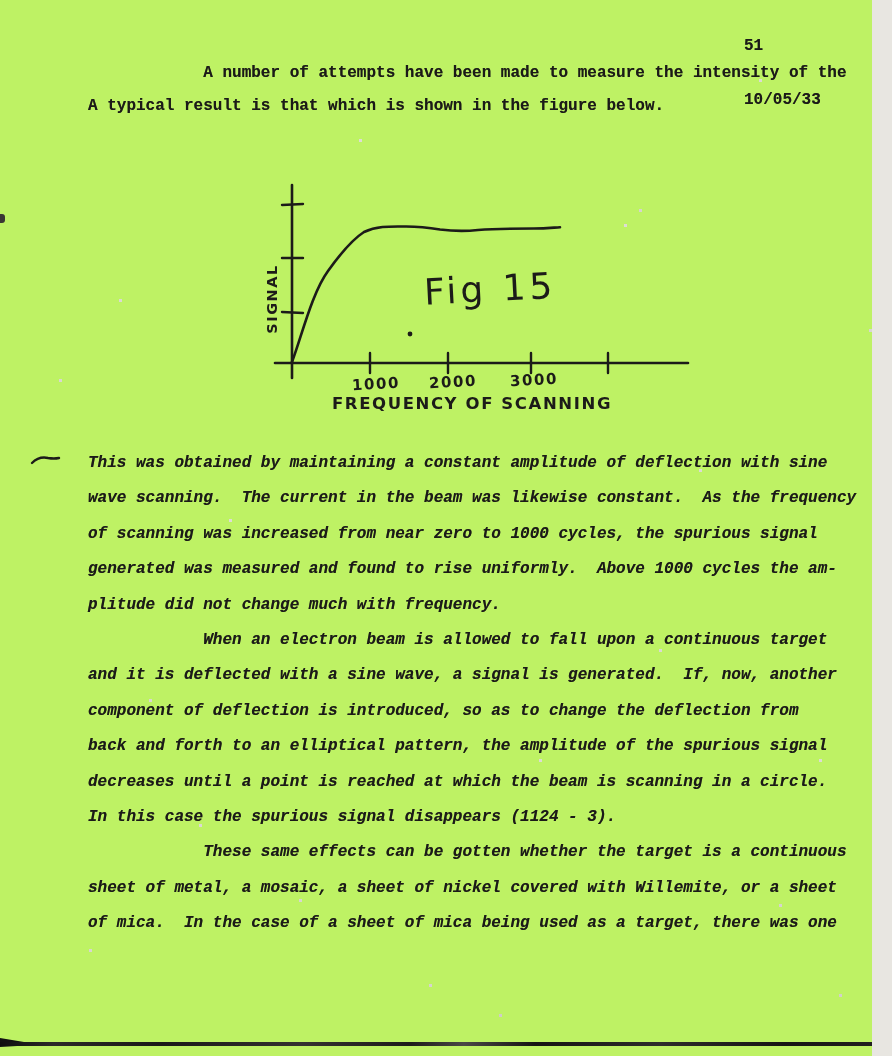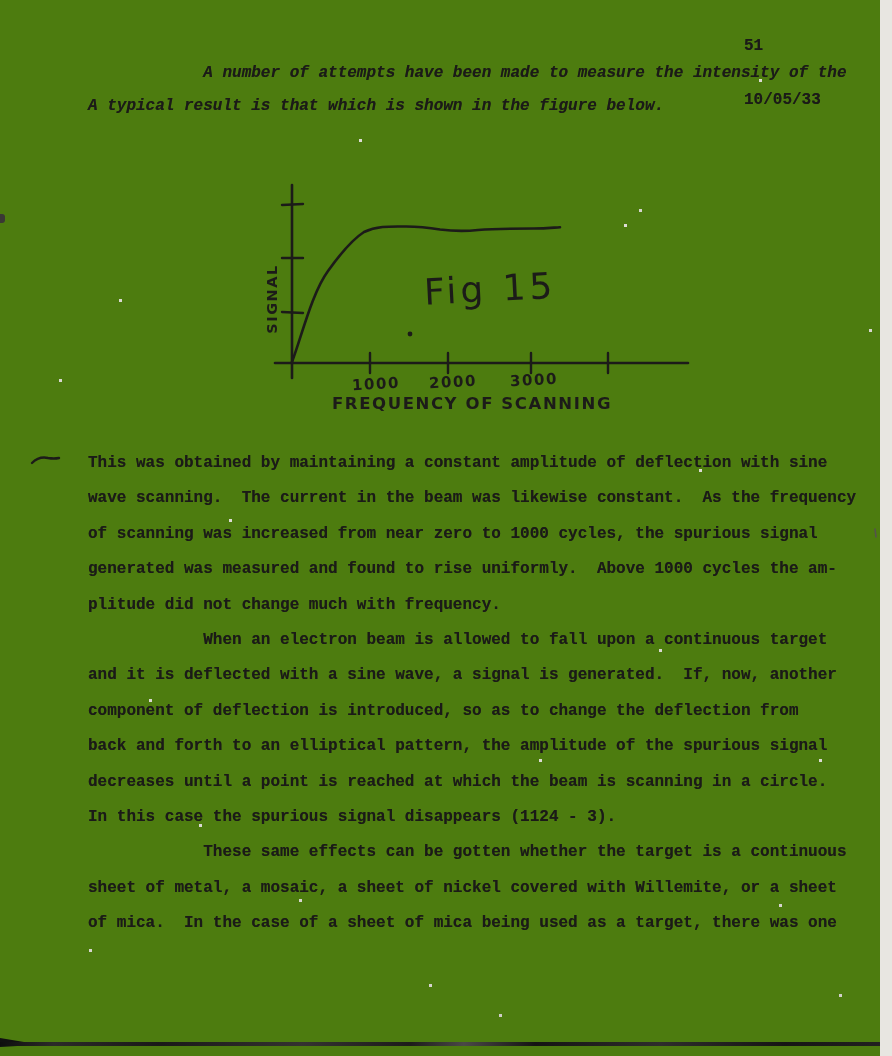--- a/index.html
+++ b/index.html
@@ -1,42 +1,41 @@
 <!DOCTYPE html>
 <html><head>
 <meta charset="utf-8">
 <style>
   html,body{margin:0;padding:0;background:#e8e6e1;}
   .page{
     position:relative;
     width:872px;height:1056px;
-    background:#4d7c0f;
+    background:#bef264;
     overflow:hidden;
     font-family:"Liberation Mono", monospace;
     color:#181715;
-    padding-left:8px;
   }
   .typed{
     font-family:"Liberation Mono", monospace;
     font-weight:bold;
     font-size:16px;
     color:#1b1a18;
     text-shadow:0 0 0.5px rgba(20,20,20,0.55);
     white-space:pre;
   }
   .corner-block{
     position:absolute;left:744px;top:1px;
     line-height:18px;
   }
   .para-top{
-    position:absolute;left:88px;top:57px;font-style:italic;
+    position:absolute;left:88px;top:57px;
   }
   .para-top .tline{line-height:33px;}
   .para-body{
-    position:absolute;left:88px;top:446px;
+    position:absolute;left:88px;top:446px;font-style:italic;
   }
   .para-body .bline{line-height:35.4px;}
   .figure-wrap{
     position:absolute;left:250px;top:175px;width:450px;height:245px;
   }
   .hand{
     font-family:"DejaVu Sans", sans-serif;
     fill:#1c1b19;
   }
   .ink-stroke{stroke:#1c1b19;fill:none;stroke-linecap:round;stroke-linejoin:round;}

